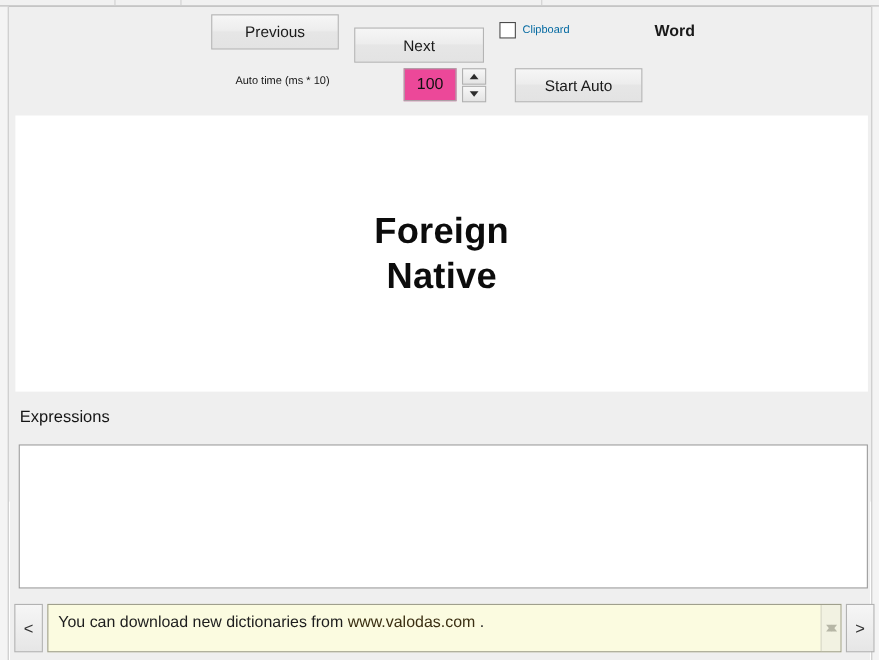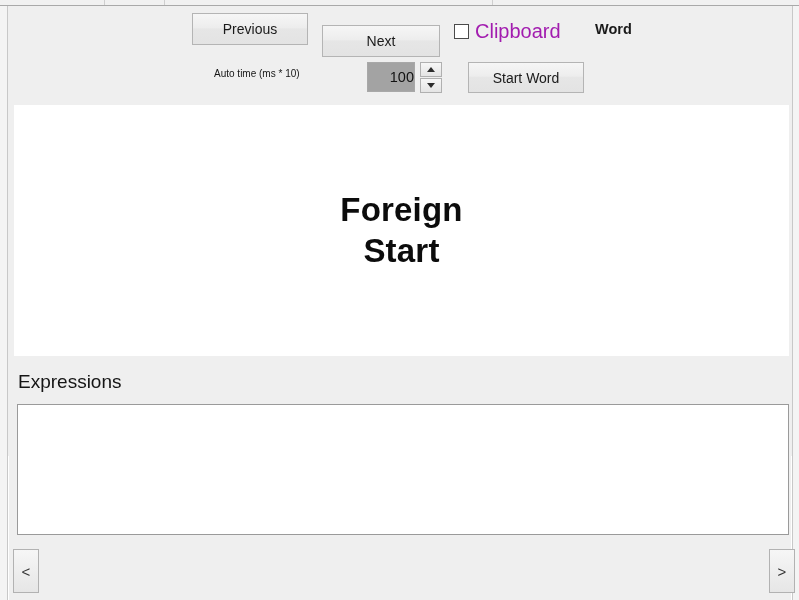--- a/index.html
+++ b/index.html
@@ -98,22 +98,22 @@
     cursor: default;
     user-select: none;
   }
   .cbox {
     width: 15px; height: 15px;
     background: #ffffff;
     border: 1px solid #4a4a4a;
     box-sizing: border-box;
   }
   .cbox-label {
-    font-size: 20px;
-    color: #a21caf;
+    font-size: 10px;
+    color: #0369a1;
   }
 
   .word-badge {
     position: absolute;
     left: 556px; top: 14px;
     font-size: 14.5px;
     font-weight: bold;
     color: #1a1a1a;
     user-select: none;
     margin-left: 30px;
@@ -124,27 +124,27 @@
     left: 205px; top: 61px;
     font-size: 10px;
     color: #151515;
     user-select: none;
   }
 
   .spin-input {
     position: absolute;
     left: 358px; top: 55px;
     width: 48px; height: 30px;
-    background: #a3a3a3;
+    background: #ec4899;
     border: 1px solid #a8a8a8;
     box-sizing: border-box;
     font-family: "Liberation Sans", sans-serif;
     font-size: 14.5px;
     color: #111;
-    text-align: right;
+    text-align: center;
     line-height: 28px;
   }
   .spin-btns {
     position: absolute;
     left: 411px; top: 55px;
     width: 22px; height: 31px;
   }
   .spin-b {
     position: absolute;
     left: 0;
@@ -195,21 +195,21 @@
     font-weight: bold;
     color: #0c0c0c;
     line-height: 1.22;
     letter-spacing: 0.2px;
   }
 
   
   .expressions-label {
     position: absolute;
     left: 9px; top: 364px;
-    font-size: 19px;
+    font-size: 15px;
     color: #151515;
     user-select: none;
   }
   .expressions-box {
     position: absolute;
     left: 8px; top: 397px;
     width: 772px; height: 131px;
     background: #ffffff;
     border: 1px solid #9a9a9a;
     box-sizing: border-box;
@@ -326,33 +326,46 @@
 
     <div class="spin-btns">
       <div class="spin-b spin-up">
         <span class="tri-up"></span>
       </div>
       <div class="spin-b spin-dn">
         <span class="tri-dn"></span>
       </div>
     </div>
 
-    <div class="btn" id="btn-startauto">Start Word</div>
+    <div class="btn" id="btn-startauto">Start Auto</div>
 
     <div class="word-panel">
       <div class="word-foreign">Foreign</div>
-      <div class="word-native">Start</div>
+      <div class="word-native">Native</div>
     </div>
 
     <div class="expressions-label">Expressions</div>
 
     <div class="expressions-box"></div>
 
     <div class="status-row">
 
       <div class="nav-btn" id="nav-prev">&lt;</div>
 
+      <div class="status-field">
+        <div class="status-text">
+          <span>You can download new dictionaries from </span><span class="status-link">www.valodas.com</span><span> .</span>
+        </div>
+        <div class="status-scroll">
+          <div class="sb-arrow sb-up">
+            <span class="sb-chev sb-chev-up"></span>
+          </div>
+          <div class="sb-arrow sb-dn">
+            <span class="sb-chev sb-chev-dn"></span>
+          </div>
+        </div>
+      </div>
 
       <div class="nav-btn" id="nav-next">&gt;</div>
     </div>
 
   </div>
 </div>
 
 </body></html>

